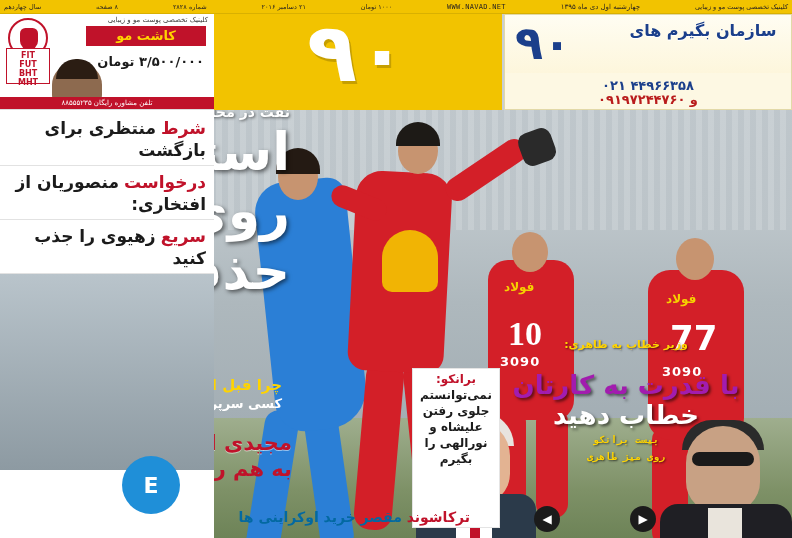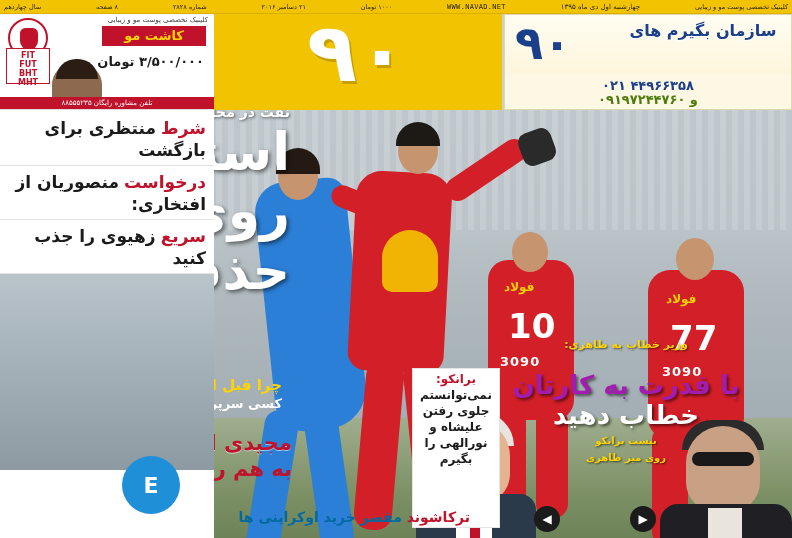--- a/index.html
+++ b/index.html
@@ -55,21 +55,21 @@
     letter-spacing: -2px;
     line-height: 48px;
   }
   .ad-phone {
     position: absolute; bottom: 16px; right: 8px; left: 8px;
     text-align: center; color: #1b3f8b; font-weight: bold; font-size: 13px;
     direction: ltr;
   }
   .ad-phone2 {
     position: absolute; bottom: 2px; right: 8px; left: 8px;
-    text-align: center; color: #4d7c0f; font-weight: bold; font-size: 13px;
+    text-align: center; color: #b91c1c; font-weight: bold; font-size: 13px;
     direction: ltr;
   }
 
   
   .masthead {
     position: absolute; top: 14px; left: 212px; width: 290px; height: 96px;
     background: #f2c300;
     z-index: 31;
     overflow: hidden;
   }
@@ -97,21 +97,21 @@
   }
   .side-ad .clinic-logo {
     position:absolute; top:4px; left:8px; width:40px; height:40px;
     border-radius:50%; background:#ffffff; border:2px solid #c0122a;
   }
   .side-ad .clinic-logo:after{
     content:""; position:absolute; top:8px; left:10px; width:18px;height:22px;
     background:#c0122a; border-radius:6px 6px 10px 10px;
   }
   .side-ad .redbar {
-    position:absolute; top:12px; right:8px; width:104px; height:20px;
+    position:absolute; top:12px; right:8px; width:120px; height:20px;
     background:#c0122a;
     margin-left:20px;
   }
   .side-ad .redbar span{
     display:block; color:#ffd400; font-weight:bold; font-size:13px;
     text-align:center; line-height:20px;
   }
   .side-ad .fitbox{
     position:absolute; top:34px; left:6px; width:44px; height:36px;
     background:#ffffff; border:1px solid #c0122a; color:#c0122a;
@@ -293,21 +293,21 @@
   .branko-box .b { color:#1b1b1b; font-weight:bold; font-size:12px; line-height:15px; margin-top:1px; }
 
   
   .minister {
     position:absolute; left:492px; top:338px; width:268px; z-index:26;
     direction:rtl; text-align:center;
   }
   .minister .kicker { color:#ffd400; font-weight:bold; font-size:11px; line-height:14px; text-shadow:1px 1px 2px rgba(0,0,0,.6);}
   .minister .m1 { color:#a21caf; font-weight:bold; font-size:26px; line-height:30px; text-shadow:2px 2px 3px rgba(0,0,0,.55); margin-top:18px;}
   .minister .m2 { color:#ffffff; font-weight:bold; font-size:26px; line-height:30px; text-shadow:2px 2px 3px rgba(0,0,0,.55);}
-  .minister .sub { color:#ffd400; font-weight:bold; font-size:10px; line-height:13px; margin-top:4px; text-shadow:1px 1px 2px rgba(0,0,0,.6);}
+  .minister .sub { color:#ffd400; font-weight:bold; font-size:10px; line-height:13px; margin-top:4px; text-shadow:1px 1px 2px rgba(0,0,0,.6);font-family:Liberation Mono, monospace;}
 
   
   .navarrow {
     position:absolute; bottom:6px; width:26px; height:26px; border-radius:50%;
     background:#1b1b1b; color:#fff; z-index:35; display:flex;
     align-items:center; justify-content:center; font-size:12px;
     cursor:pointer;
   }
   #nav-prev { left:534px; }
   #nav-next { left:630px; }
@@ -370,21 +370,21 @@
     <div class="pl" id="red-glove"></div>
     <div class="pl" id="red-arm2"></div>
     <div class="pl" id="red-head"></div>
     <div class="pl" id="red-hair"></div>
 
     <div class="pl" id="red10-leg"></div>
     <div class="pl" id="red10-leg2"></div>
     <div class="pl" id="red10"></div>
     <div class="pl" id="red10-head"></div>
     <div class="shirt-word" style="left:504px; top:170px;">فولاد</div>
-    <div class="shirt-num" style="left:508px; top:196px;">10</div>
+    <div class="shirt-num" style="left:508px; top:205px;font-family:Liberation Serif, serif;">10</div>
     <div class="shirt-sponsor" style="left:500px; top:244px;">3090</div>
 
     <div class="pl" id="red77-leg"></div>
     <div class="pl" id="red77-leg2"></div>
     <div class="pl" id="red77"></div>
     <div class="pl" id="red77-head"></div>
     <div class="shirt-word" style="left:666px; top:182px;">فولاد</div>
     <div class="shirt-num" style="left:670px; top:208px;">77</div>
     <div class="shirt-sponsor" style="left:662px; top:254px;">3090</div>
 

